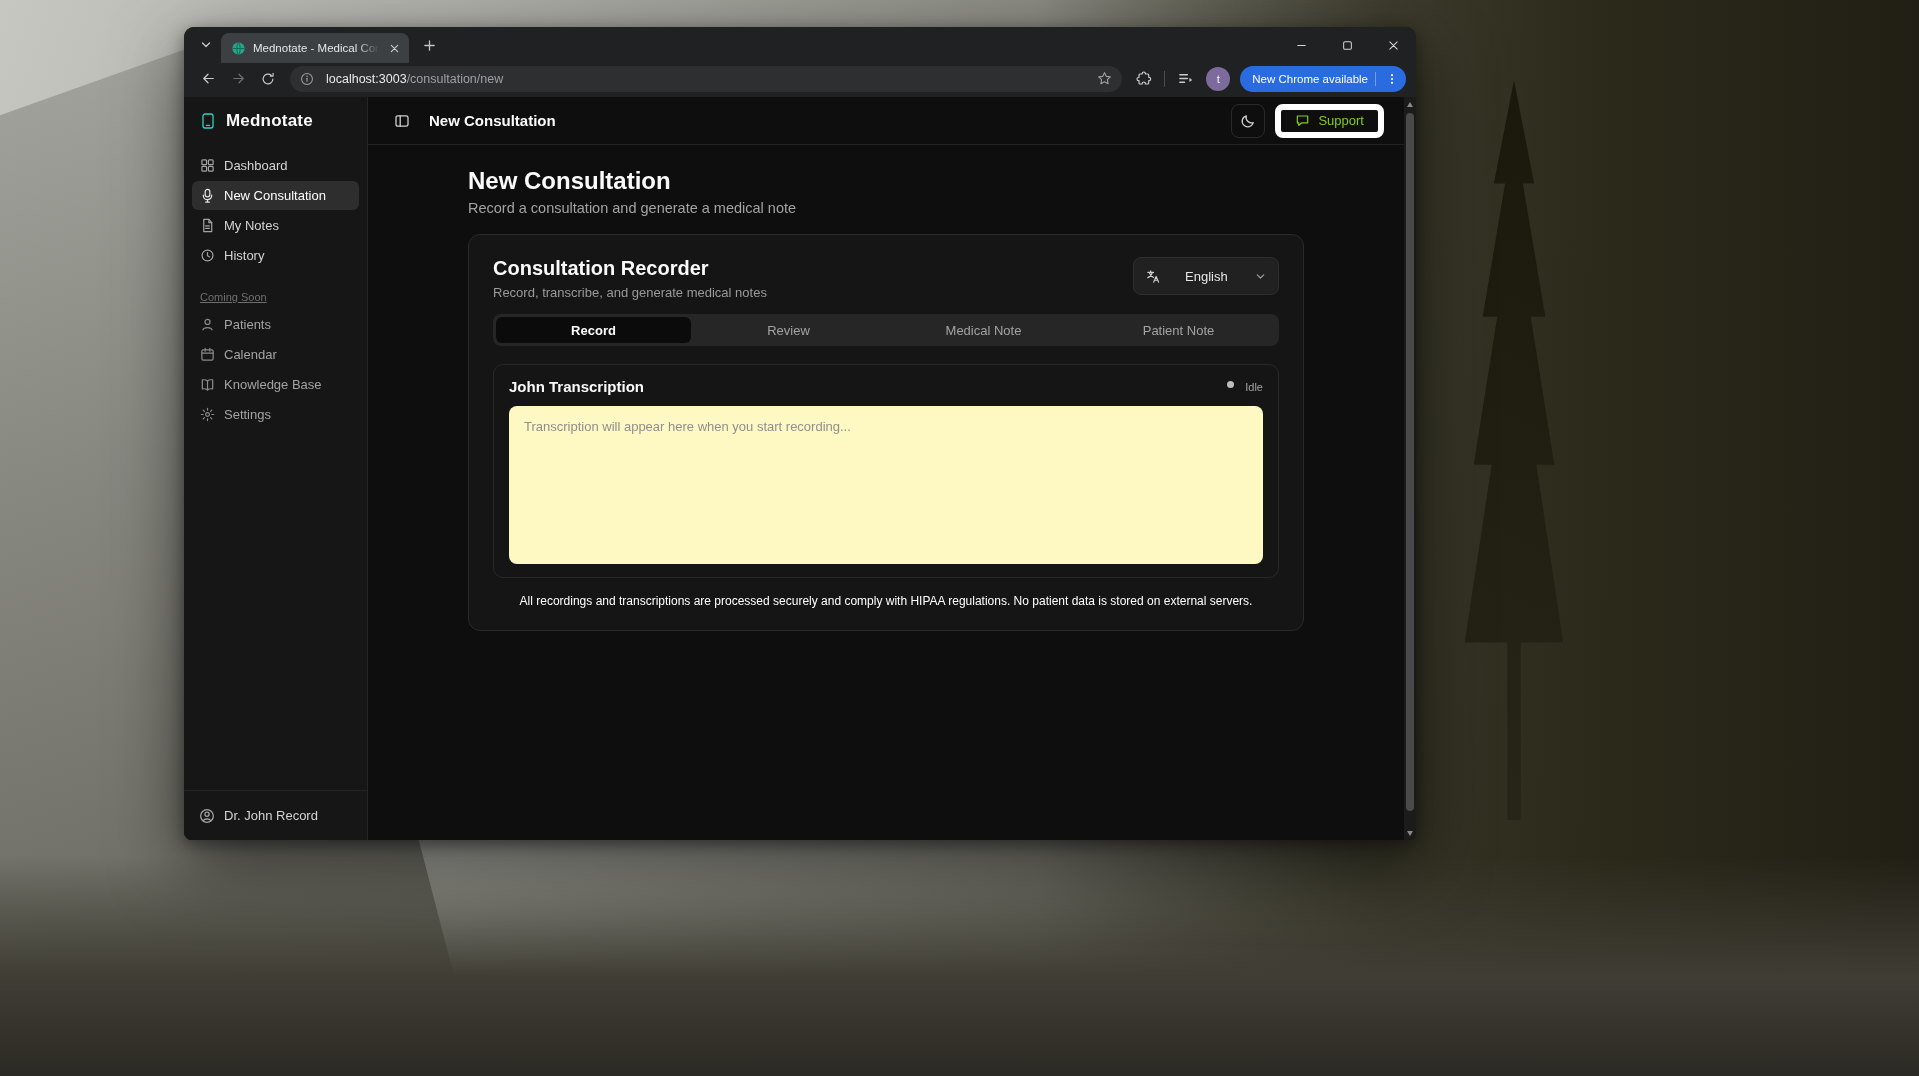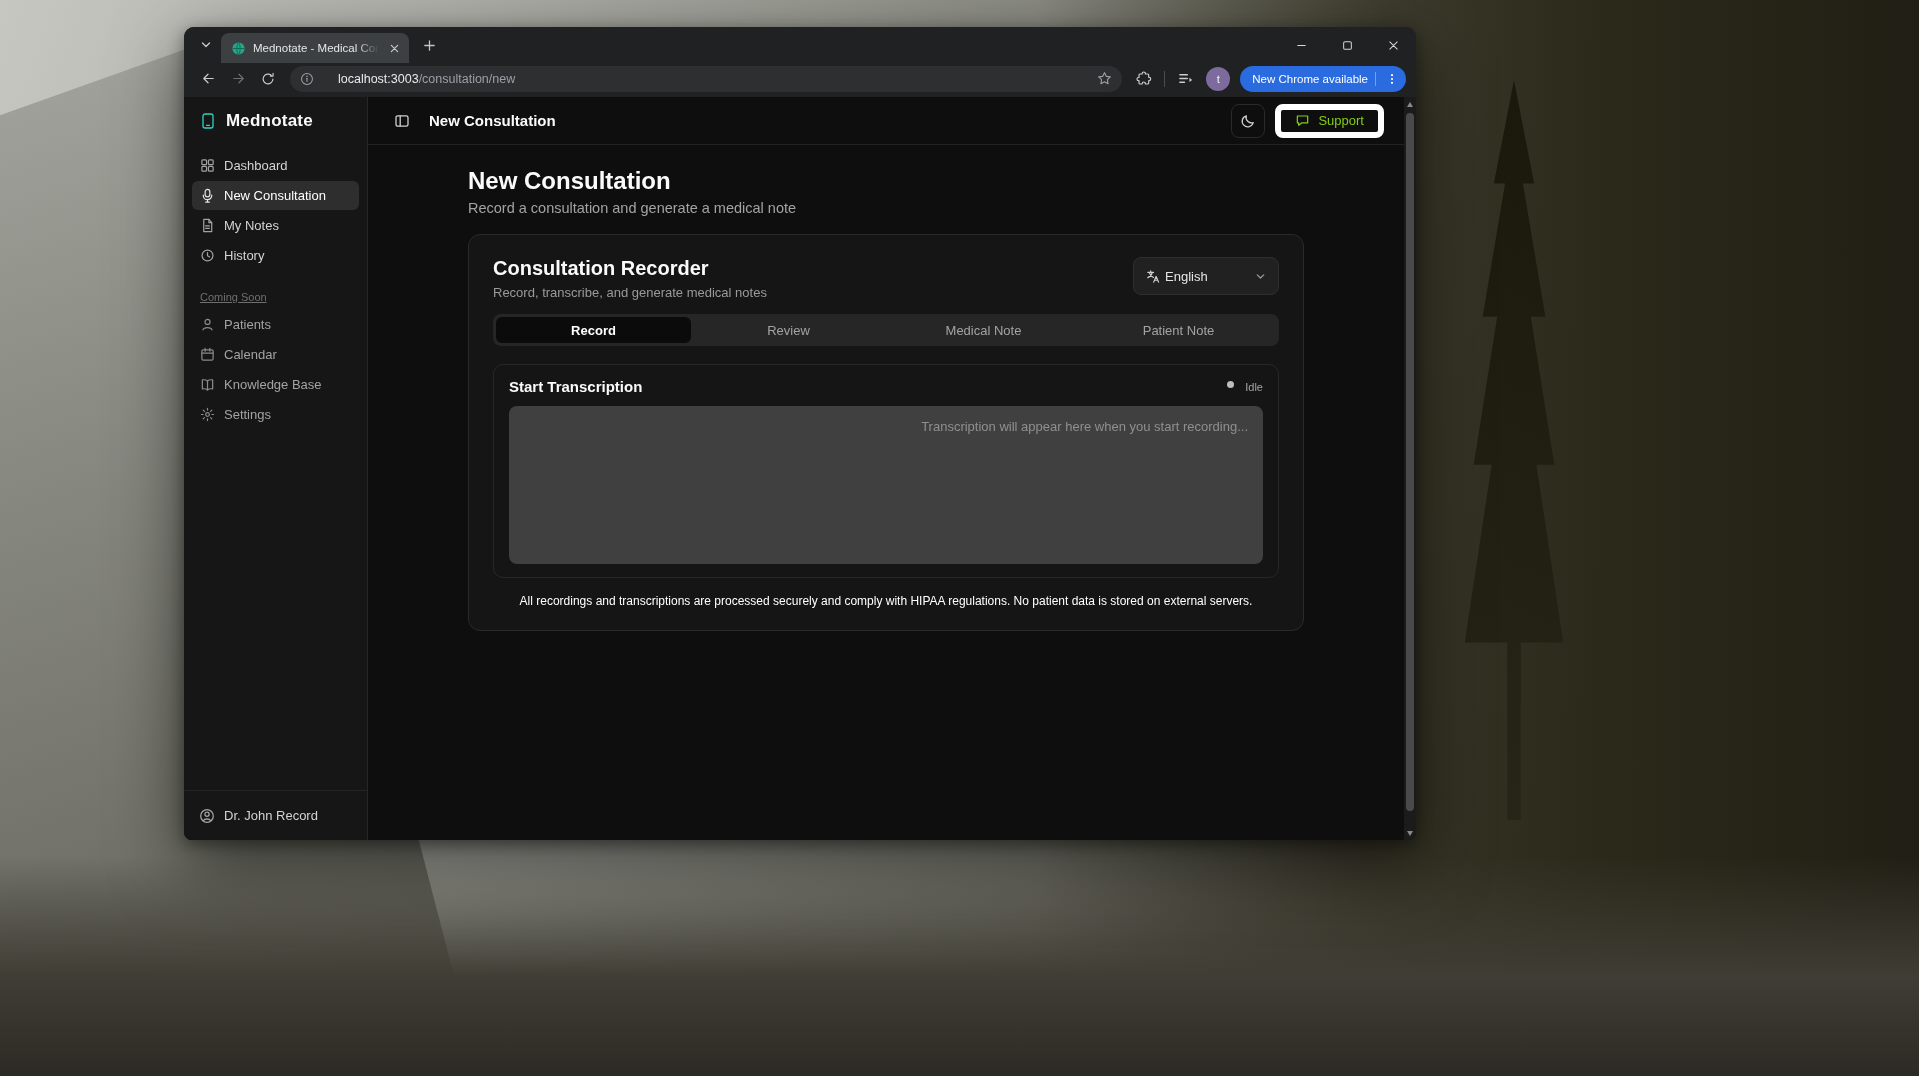--- a/index.html
+++ b/index.html
@@ -36,21 +36,21 @@
     -webkit-mask-image:linear-gradient(90deg,#000 82%,transparent); mask-image:linear-gradient(90deg,#000 82%,transparent); }
   .tab-close { width:16px; height:16px; border-radius:50%; display:flex; align-items:center; justify-content:center; color:#c7c9cb; flex:none; }
   .favicon { flex:none; display:flex; }
   .newtab { width:26px; height:26px; margin:0 0 5px 7px; border-radius:50%; display:flex; align-items:center; justify-content:center; color:#c3c6c8; }
   .wincontrols { position:absolute; right:0; top:0; height:36px; display:flex; }
   .wc { width:46px; height:36px; display:flex; align-items:center; justify-content:center; color:#d6d7d8; }
 
   .toolbar { height:34px; background:#1f2122; display:flex; align-items:center; padding:0 10px 3px 10px; gap:2px; }
   .tbtn { width:28px; height:28px; border-radius:50%; display:flex; align-items:center; justify-content:center; color:#c9cbcd; flex:none; }
   .tbtn.dim { color:#6e7174; }
-  .omnibox { flex:1; height:26px; margin:0 6px; background:#2d2f31; border-radius:13px; display:flex; align-items:center; padding:0 10px; gap:24px; min-width:0; }
+  .omnibox { flex:1; height:26px; margin:0 6px; background:#2d2f31; border-radius:13px; display:flex; align-items:center; padding:0 10px; gap:12px; min-width:0; }
   .ic { display:flex; color:#9aa0a6; flex:none; }
   .url { flex:1; font-size:12.5px; white-space:nowrap; overflow:hidden; min-width:0; }
   .url .host { color:#e8eaed; }
   .url .path { color:#9aa0a6; }
   .tdivider { width:1px; height:16px; background:#4a4d50; margin:0 4px; flex:none; }
   .avatar { width:24px; height:24px; border-radius:50%; background:#7d6b9e; color:#f1eefb; font-size:11.5px; display:flex; align-items:center; justify-content:center; margin:0 5px; flex:none; }
   .update-pill { height:26px; margin-left:3px; background:var(--chrome-update-blue,#2b6be0); border-radius:13px; display:flex; align-items:center; gap:7px; padding:0 5px 0 12px; color:#fff; font-size:11.5px; white-space:nowrap; flex:none; }
   .pill-sep { width:1px; height:14px; background:rgba(255,255,255,.35); }
   .kebab { width:18px; height:18px; display:flex; align-items:center; justify-content:center; color:#fff; }
 
@@ -82,42 +82,42 @@
 
   .content { flex:1; overflow:hidden; padding-top:22px; }
   .container { width:836px; margin:0 auto; }
   .page-title { font-size:24px; font-weight:700; color:#fafafa; }
   .page-sub { margin-top:5px; font-size:14.5px; color:#a3a3a3; }
 
   .card { margin-top:18px; background:#151515; border:1px solid #2a2a2a; border-radius:12px; padding:22px 24px; }
   .card-head { display:flex; align-items:flex-start; justify-content:space-between; }
   .card-title { font-size:20px; font-weight:700; color:#fafafa; }
   .card-sub { margin-top:5px; font-size:13px; color:#9a9a9a; }
-  .lang-select { height:38px; min-width:146px; background:#212121; border:1px solid #2e2e2e; border-radius:8px; display:flex; align-items:center; gap:4px; padding:0 12px; font-size:13px; color:#e5e5e5; }
+  .lang-select { height:38px; min-width:146px; background:#212121; border:1px solid #2e2e2e; border-radius:8px; display:flex; align-items:center; gap:24px; padding:0 12px; font-size:13px; color:#e5e5e5; }
   .lang-select .lic { color:#cfcfcf; display:flex; }
   .lang-select .chev { margin-left:auto; color:#9a9a9a; display:flex; }
 
   .tabs { margin-top:14px; height:32px; background:#262626; border-radius:8px; padding:3px; display:grid; grid-template-columns:repeat(4,1fr); }
   .tabbtn { display:flex; align-items:center; justify-content:center; font-size:13px; color:#a3a3a3; border-radius:6px; }
   .tabbtn.active { background:#0b0b0b; color:#fff; font-weight:600; }
 
   .record-zone { margin-top:14px; height:218px; border:1px dashed #424242; border-radius:10px; display:flex; flex-direction:column; align-items:center; justify-content:center; }
   .ready-title { font-size:16px; font-weight:700; color:#fafafa; }
   .ready-sub { margin-top:9px; font-size:13px; color:#a3a3a3; }
   .dots { margin:26px 0; width:324px; height:3px; border-radius:2px;
     background-image:repeating-linear-gradient(90deg, var(--accent-bright,#2dd4bf) 0 3px, transparent 3px 9px); }
   .start-btn { height:38px; padding:0 18px; border-radius:8px; background:var(--accent,#0d9488); color:#fff; font-size:14.5px; display:flex; align-items:center; gap:10px; }
   .start-btn .mic { display:flex; color:#d6fff8; }
 
   .transcript { margin-top:18px; border:1px solid #282828; border-radius:10px; padding:13px 15px; }
   .transcript-head { display:flex; align-items:center; justify-content:space-between; }
   .t-title { font-size:15px; font-weight:600; color:#fafafa; }
   .t-status { display:flex; gap:11px; font-size:11px; color:#a3a3a3; }
   .t-status .dot { width:7px; height:7px; border-radius:50%; background:#bdbdbd; }
-  .t-box { margin-top:11px; height:158px; background:#404040; border-radius:8px; padding:13px 15px; font-size:13px; color:#8f8f8f;text-align:right; }
+  .t-box { margin-top:11px; height:158px; background:#fef9c3; border-radius:8px; padding:13px 15px; font-size:13px; color:#8f8f8f; }
   .hipaa { margin-top:16px; text-align:center; font-size:12px; color:#ffffff; white-space:nowrap; overflow:hidden; }
 
   .scrollbar { width:12px; flex:none; background:#1b1b1b; position:relative; }
   .sb-arrow { position:absolute; left:0; width:12px; height:14px; display:flex; align-items:center; justify-content:center; }
   .sb-arrow.up { top:0; } .sb-arrow.down { bottom:0; }
   .sb-arrow::after { content:""; border-left:3.5px solid transparent; border-right:3.5px solid transparent; }
   .sb-arrow.up::after { border-bottom:5px solid #8a8a8a; }
   .sb-arrow.down::after { border-top:5px solid #8a8a8a; }
   .sb-thumb { position:absolute; left:2px; width:8px; top:16px; height:698px; background:#4a4a4a; border-radius:4px; }
 </style>
@@ -399,21 +399,21 @@
               <div class="tabs">
                 <div class="tabbtn active">Record</div>
                 <div class="tabbtn">Review</div>
                 <div class="tabbtn">Medical Note</div>
                 <div class="tabbtn">Patient Note</div>
               </div>
 
 
               <div class="transcript">
                 <div class="transcript-head">
-                  <span class="t-title">Start Transcription</span>
+                  <span class="t-title">John Transcription</span>
                   <span class="t-status">
                     <span class="dot"></span>
                     <span>Idle</span>
                   </span>
                 </div>
                 <div class="t-box">
                   <span>Transcription will appear here when you start recording...</span>
                 </div>
               </div>
 

